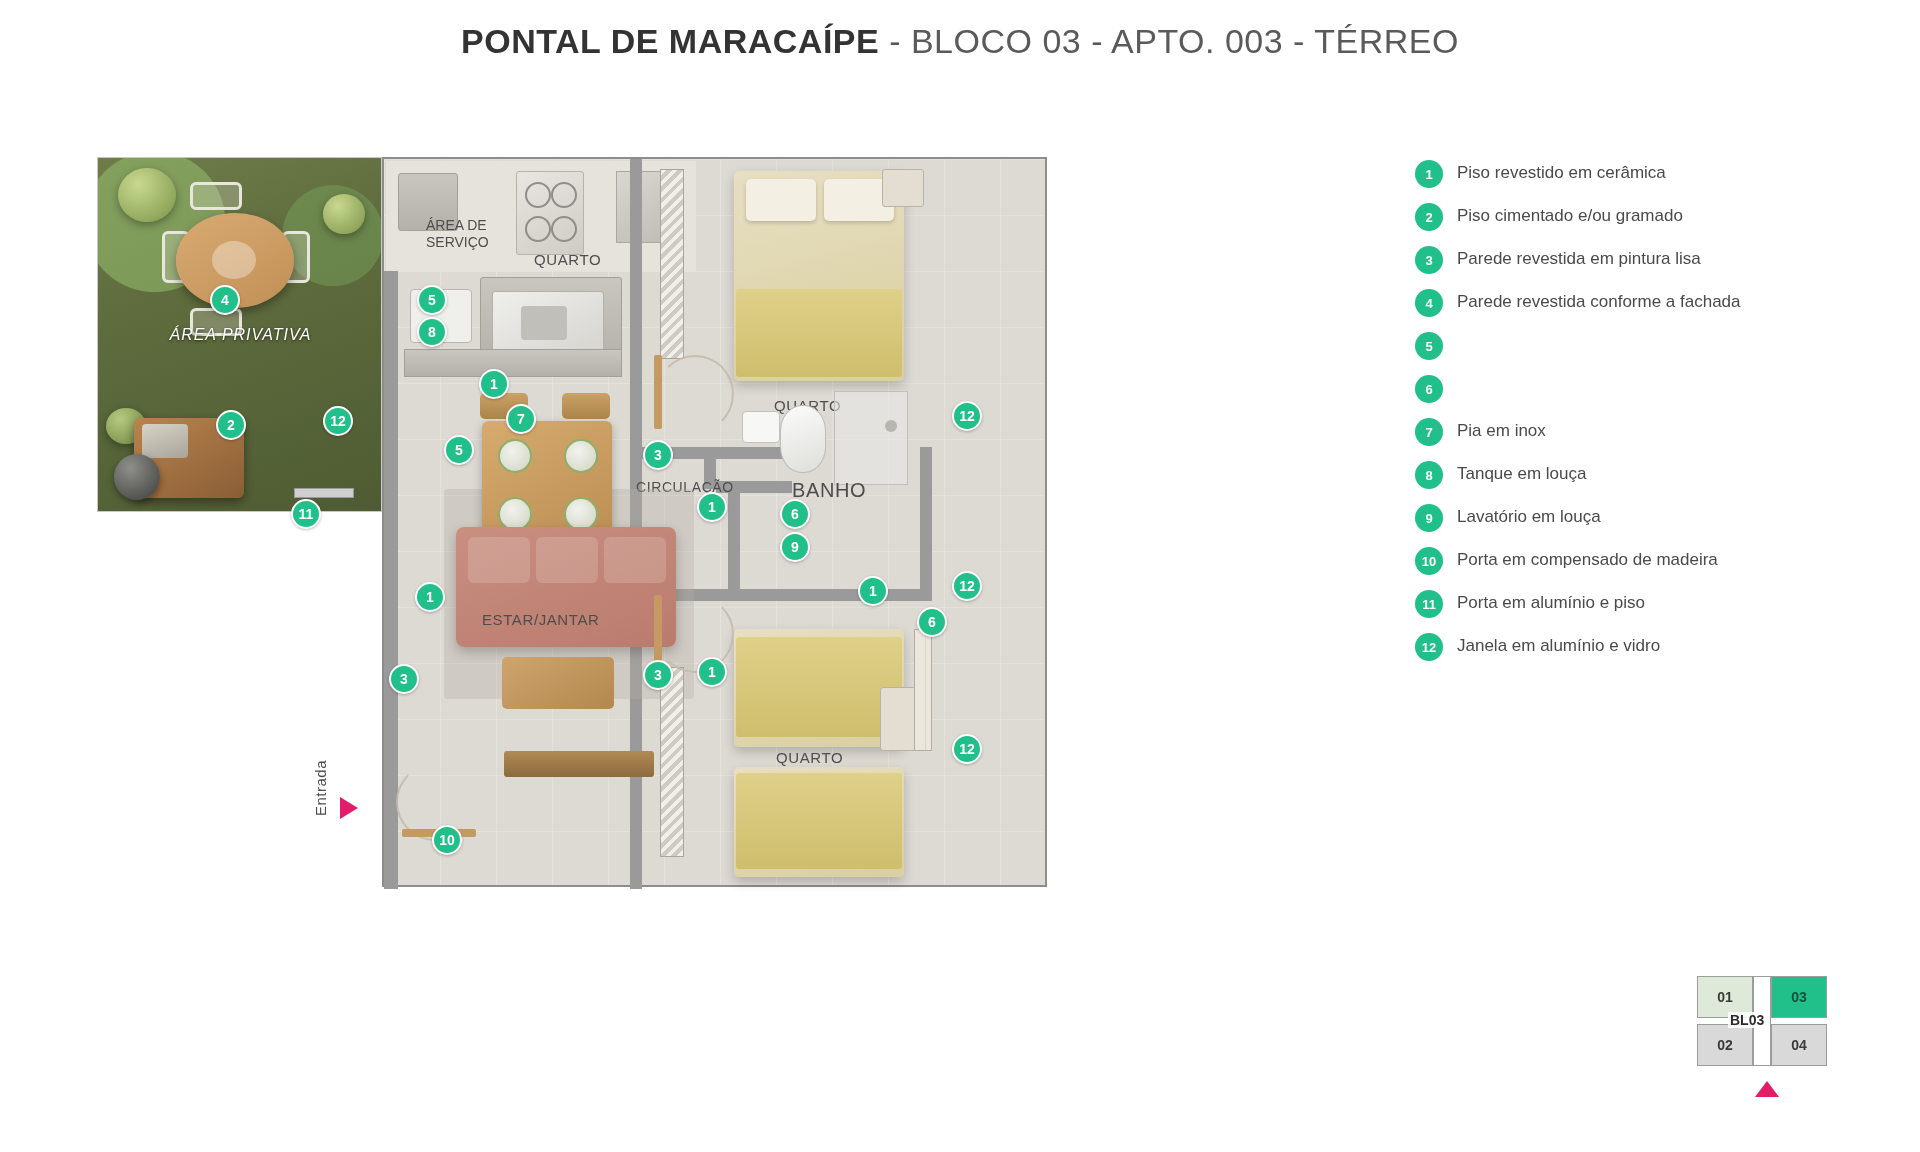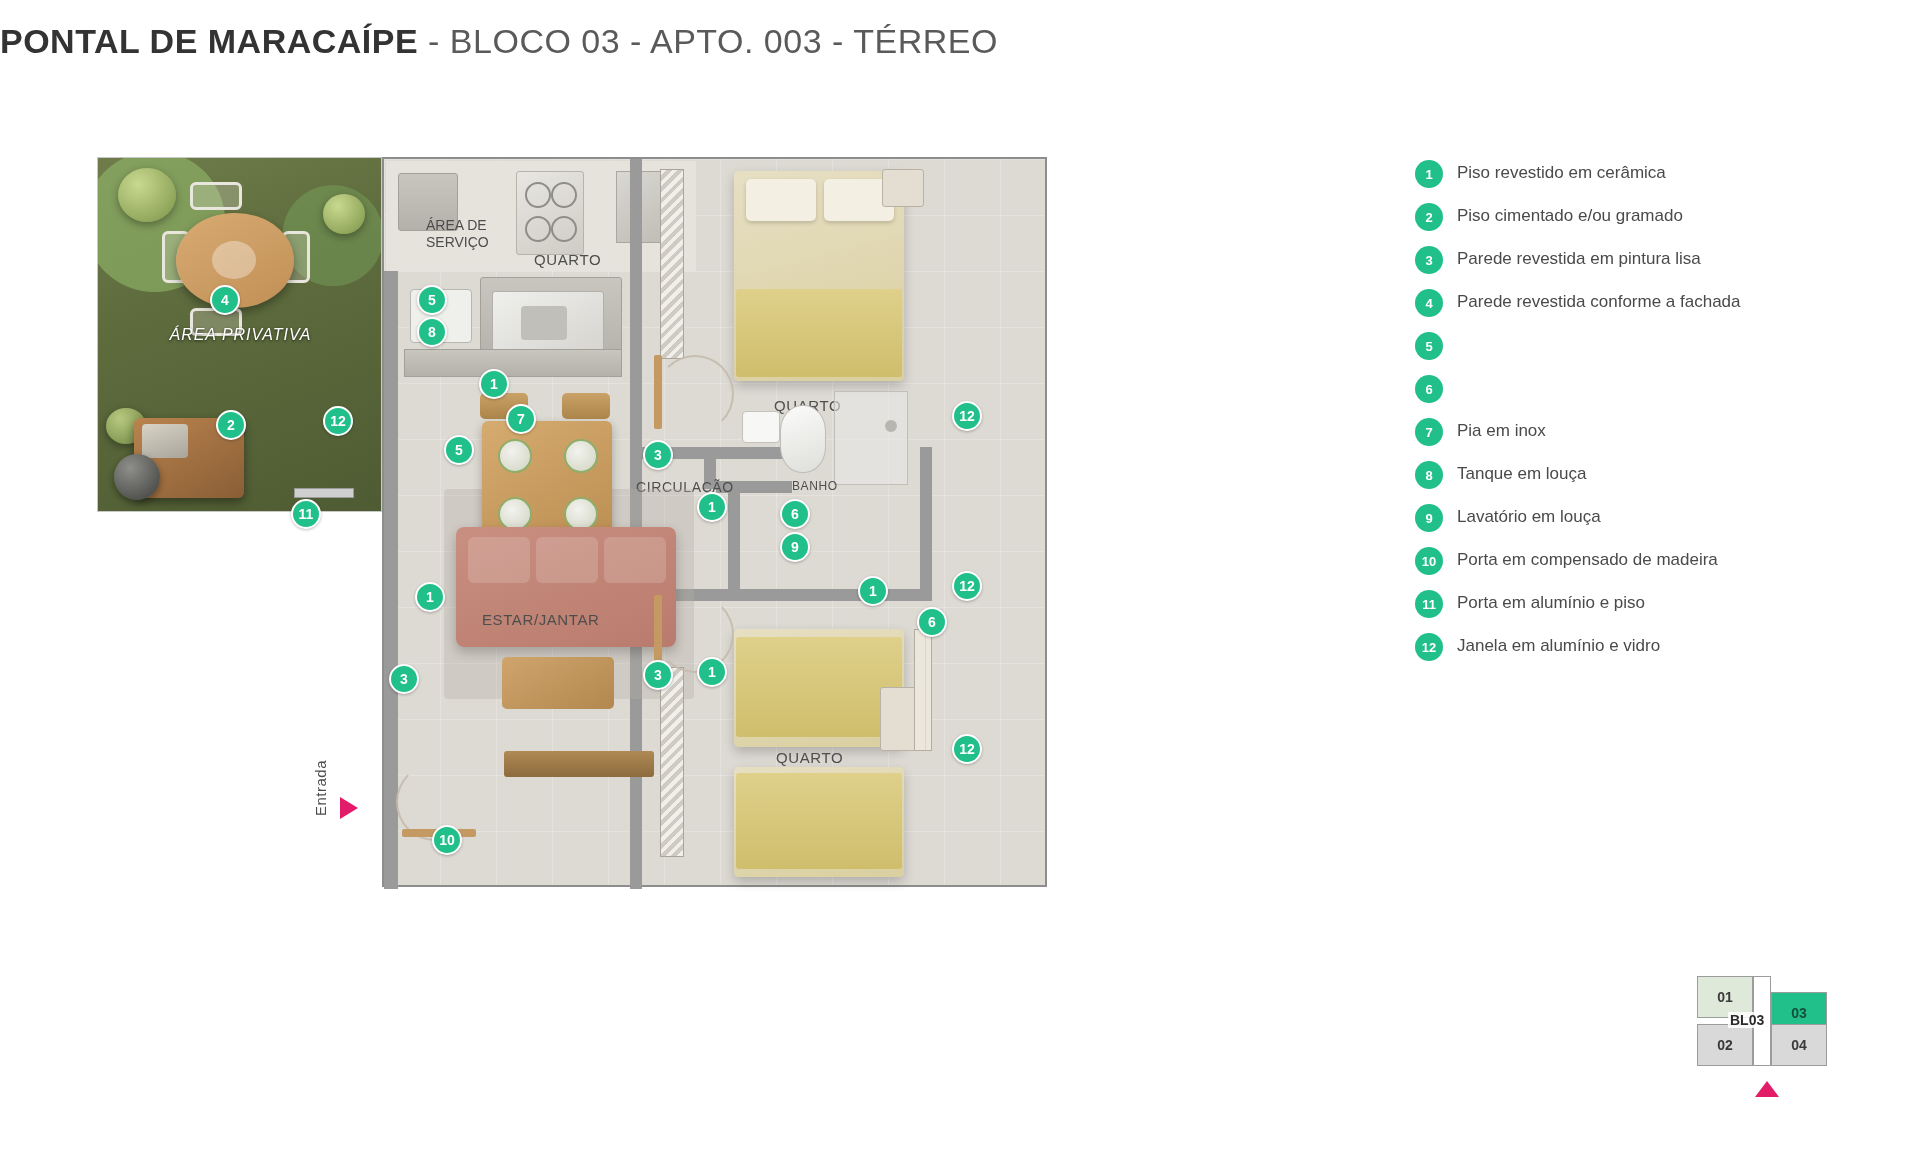--- a/index.html
+++ b/index.html
@@ -14,21 +14,21 @@
     font-family: "Liberation Sans", sans-serif;
     overflow: hidden;
   }
 
   
   .title {
     position: absolute;
     top: 22px;
     left: 0;
     width: 1920px;
-    text-align: left;
+    text-align: center;
     font-size: 34px;
     letter-spacing: 0.5px;
     white-space: nowrap;
     color: #4a4a4a;
   }
   .title .strong {
     font-weight: bold;
     color: #333333;
   }
   .title .rest {
@@ -492,21 +492,21 @@
     display: flex;
     align-items: center;
     justify-content: center;
     font-size: 14px;
     font-weight: bold;
     color: #3a3a3a;
     border: 1px solid #9c9c9c;
   }
   .km-01 { left: 0;  top: 0;  background: #dfe9d9; }
   .km-02 { left: 0;  top: 48px; background: #d9d9d9; }
-  .km-03 { left: 74px; top: 16px;  background: #21c08a; color: #14503b; }
+  .km-03 { left: 74px; top: 0;  background: #21c08a; color: #14503b; }
   .km-04 { left: 74px; top: 48px; background: #d9d9d9; }
   .km-core {
     position: absolute;
     left: 56px; top: 0;
     width: 18px; height: 90px;
     background: #ffffff;
     border: 1px solid #9c9c9c;
     box-sizing: border-box;
   }
   .km-label {
@@ -592,21 +592,21 @@
     <div class="nightstand" style="left:498px; top:10px; width:40px; height:36px;"></div>
     <div class="window" style="left:276px; top:10px; width:22px; height:188px;"></div>
     <div class="door-arc" style="left:272px; top:196px; width:74px; height:74px; border-color:#c4bcad; border-left-color:transparent; border-bottom-color:transparent;"></div>
     <div class="door-leaf" style="left:270px; top:196px; width:8px; height:74px;"></div>
     <div class="room-label" style="left:390px; top:238px;">QUARTO</div>
 
     <div class="room" style="left:356px; top:334px; width:180px; height:96px;"></div>
     <div class="toilet"></div>
     <div class="basin"></div>
     <div class="shower"></div>
-    <div class="room-label" style="left:408px; top:320px; font-size:12px;">BANHO</div>
+    <div class="room-label" style="left:408px; top:320px; font-size:20px;">BANHO</div>
 
     <div class="room-label" style="left:252px; top:320px; font-size:14px;">CIRCULAÇÃO</div>
 
     <div class="rug"></div>
     <div class="dining">
       <div class="plate" style="left:16px; top:18px;"></div>
       <div class="plate" style="left:82px; top:18px;"></div>
       <div class="plate" style="left:16px; top:76px;"></div>
       <div class="plate" style="left:82px; top:76px;"></div>
     </div>

